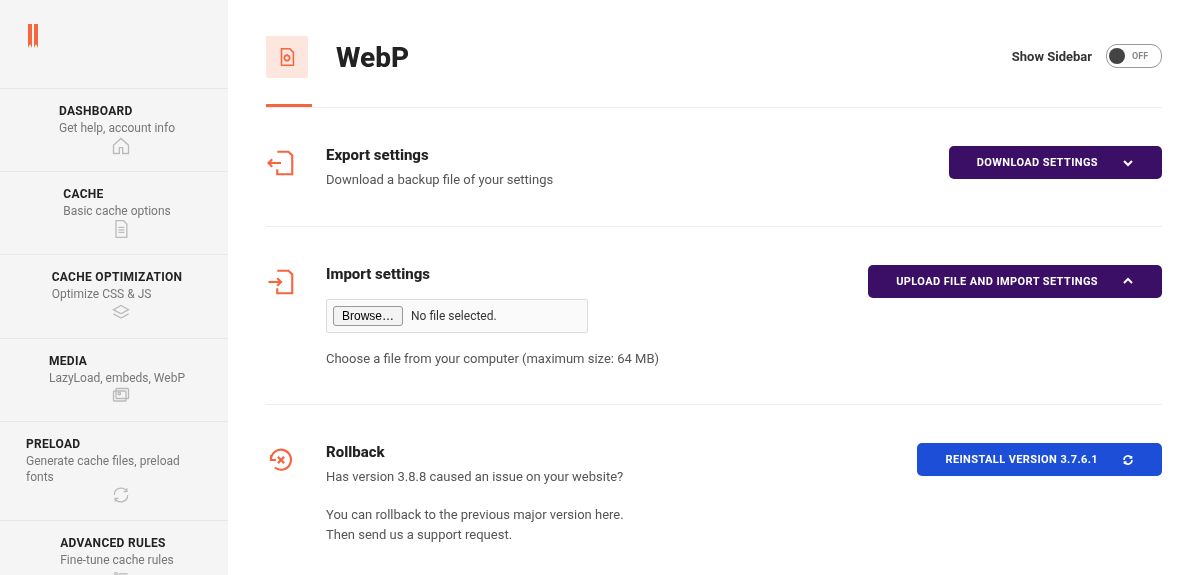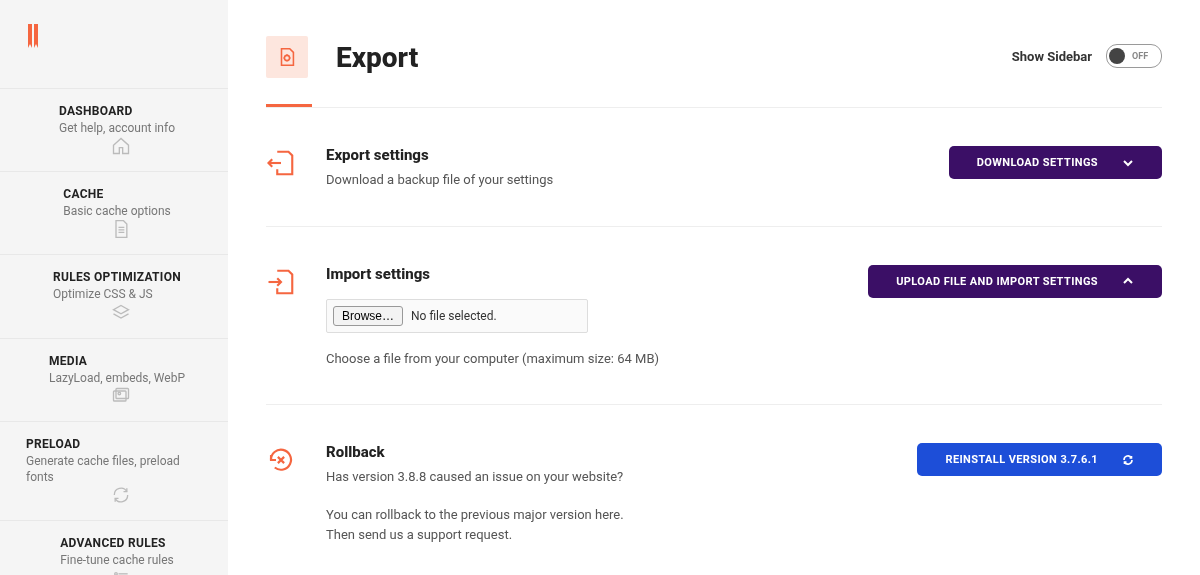--- a/index.html
+++ b/index.html
@@ -76,21 +76,21 @@
           <div class="nav-title">CACHE</div>
           <div class="nav-desc">Basic cache options</div>
         </div>
         <span class="nav-icon"><svg viewBox="0 0 24 24" fill="none" stroke="currentColor" stroke-width="1.6">
               <path d="M6 2 H15 L19 6 V22 H6 Z"></path>
               <path d="M9 10 H16 M9 13 H16 M9 16 H16"></path>
             </svg></span>
       </div>
       <div class="nav-item">
         <div class="nav-item-text">
-          <div class="nav-title">RULES OPTIMIZATION</div>
+          <div class="nav-title">CACHE OPTIMIZATION</div>
           <div class="nav-desc">Optimize CSS &amp; JS</div>
         </div>
         <span class="nav-icon"><svg viewBox="0 0 24 24" fill="none" stroke="currentColor" stroke-width="1.6">
               <path d="M12 3 L21 8 L12 13 L3 8 Z"></path>
               <path d="M3 13 L12 18 L21 13"></path>
             </svg></span>
       </div>
       <div class="nav-item">
         <div class="nav-item-text">
           <div class="nav-title">MEDIA</div>
@@ -134,21 +134,21 @@
   <main class="main">
     <div class="page-header">
       <div class="page-header-left">
         <div class="page-icon-box">
           <svg width="22" height="22" viewBox="0 0 24 24" fill="none" stroke="#f56640" stroke-width="1.7">
               <path d="M6 3 H15 L19 7 V21 H6 Z"></path>
               <circle cx="12" cy="13" r="2.8"></circle>
               <path d="M12 10 V9 M12 16 V17 M9.2 13 H8.2 M15.8 13 H14.8"></path>
             </svg>
         </div>
-        <h1 class="page-title">Export</h1>
+        <h1 class="page-title">WebP</h1>
       </div>
       <div class="page-header-right">
         <span class="show-sidebar-label">Show Sidebar</span>
         <div class="toggle">
           <div class="toggle-knob"></div>
           <span class="toggle-text">OFF</span>
         </div>
       </div>
     </div>
     <div class="tab-indicator"></div>

